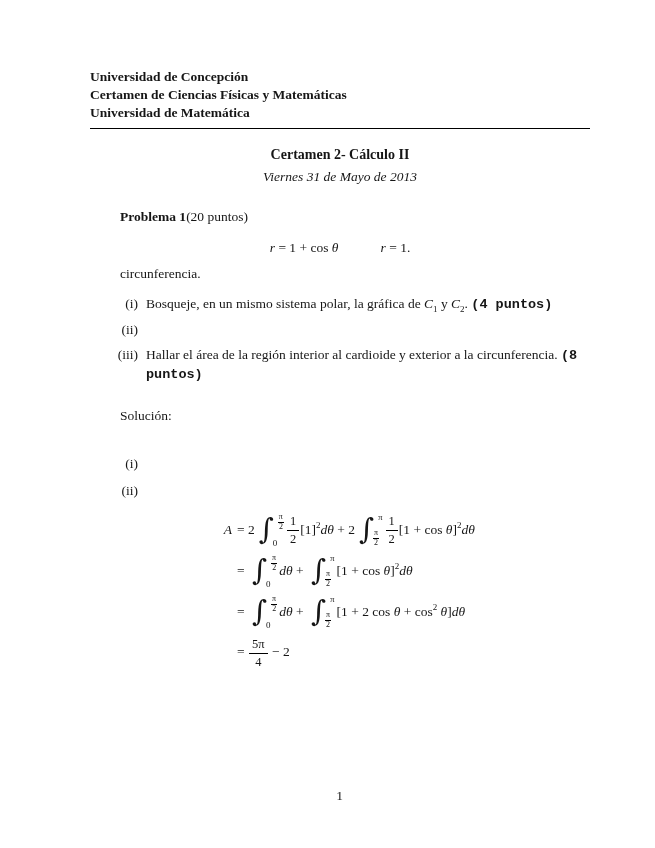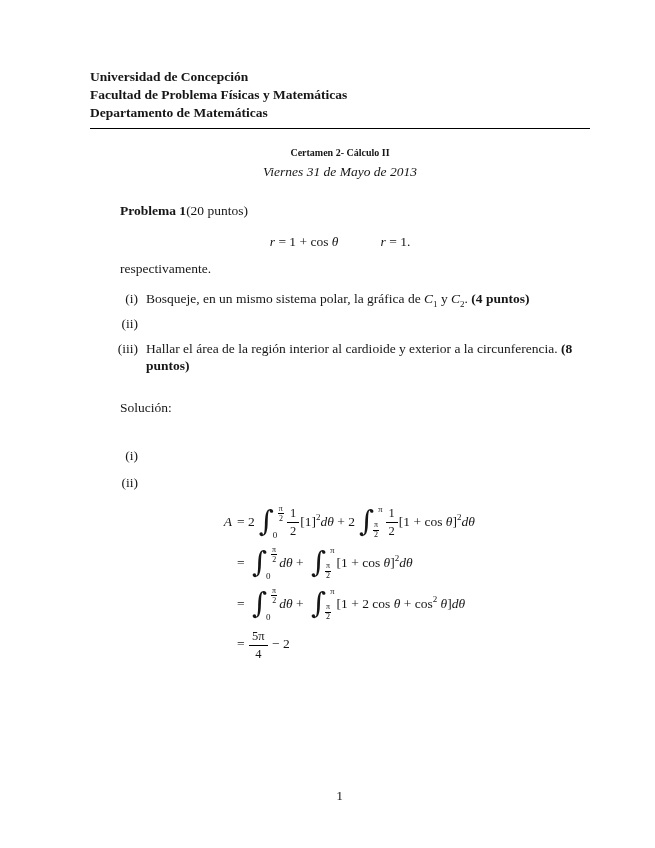--- a/index.html
+++ b/index.html
@@ -11,37 +11,37 @@
     -webkit-font-smoothing:antialiased;
   }
   .page { position:relative; width:655px; height:848px; background:#ffffff; overflow:hidden;margin-left:12px; }
   .content { position:absolute; top:68px; left:78px; width:500px; font-size:13.5px; line-height:1.32; }
 
   .letterhead div { font-weight:bold; }
   .rule { border:none; border-top:1.3px solid #000; margin-top:7px; }
   .right-tag { text-align:right; margin-top:6px; }
 
   .title-block { text-align:center; margin-top:17px; }
-  .title-main { font-weight:bold; font-size:10px; }
+  .title-main { font-weight:bold; font-size:14px; }
   .title-date { font-style:italic; margin-top:3px; }
 
   .problem-head { margin-top:22px; margin-left:30px; }
   .problem-head .plabel { font-weight:bold; }
   .para { margin-top:9px; }
 
   .display-eq { text-align:center; margin:13px 0 9px; }
   .eq-gap { display:inline-block; width:42px; }
 
   .resp { margin-left:30px; margin-top:9px; }
 
   .list { margin-top:12px; }
   .li { display:flex; margin:3px 0 7px; }
   .li .lab { flex:0 0 48px; width:48px; text-align:right; }
   .li .txt { margin-left:8px; flex:1; }
-  .li .txt b { font-weight:bold; }
+  .li .txt b { font-weight:bold;font-family:Liberation Mono, monospace; }
 
   .sol-head { margin-left:30px; margin-top:24px; font-weight:normal; }
   .sol-i { margin-top:30px; }
   .sol-ii { margin-top:9px; }
 
   .eqs { margin-top:10px; margin-left:126px; }
   .eqrow { display:flex; align-items:center; min-height:41px; }
   .eqrow .lhs { width:16px; text-align:right; }
   .eqrow .rhs { margin-left:5px; }
 
@@ -67,42 +67,42 @@
   .page-number { position:absolute; left:0; right:0; bottom:44px; text-align:center; font-size:13.5px; }
 </style>
 </head>
 <body>
 
 <div class="page">
   <div class="content">
 
     <div class="letterhead">
       <div>Universidad de Concepción</div>
-      <div>Facultad de Problema Físicas y Matemáticas</div>
-      <div>Departamento de Matemáticas</div>
+      <div>Certamen de Ciencias Físicas y Matemáticas</div>
+      <div>Universidad de Matemática</div>
     </div>
 
     <hr class="rule">
 
 
     <div class="title-block">
       <div class="title-main">Certamen 2- Cálculo II</div>
       <div class="title-date">Viernes 31 de Mayo de 2013</div>
     </div>
 
     <div class="problem-head">
       <span class="plabel">Problema 1</span><span>(20 puntos)</span>
     </div>
 
 
     <div class="display-eq">
       <span><i>r</i> = 1 + cos <i>θ</i></span><span class="eq-gap"></span><span><i>r</i> = 1.</span>
     </div>
 
-    <div class="resp">respectivamente.</div>
+    <div class="resp">circunferencia.</div>
 
     <div class="list">
       <div class="li">
         <span class="lab">(i)</span>
         <span class="txt">Bosqueje, en un mismo sistema polar, la gráfica de <i>C</i><sub>1</sub> y <i>C</i><sub>2</sub>. <b>(4 puntos)</b></span>
       </div>
       <div class="li">
         <span class="lab">(ii)</span>
       </div>
       <div class="li">

